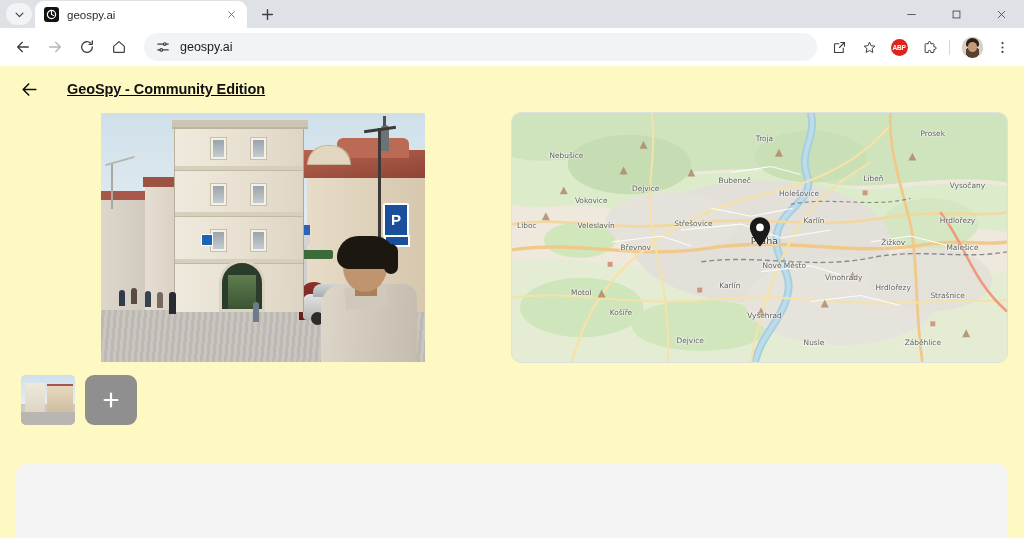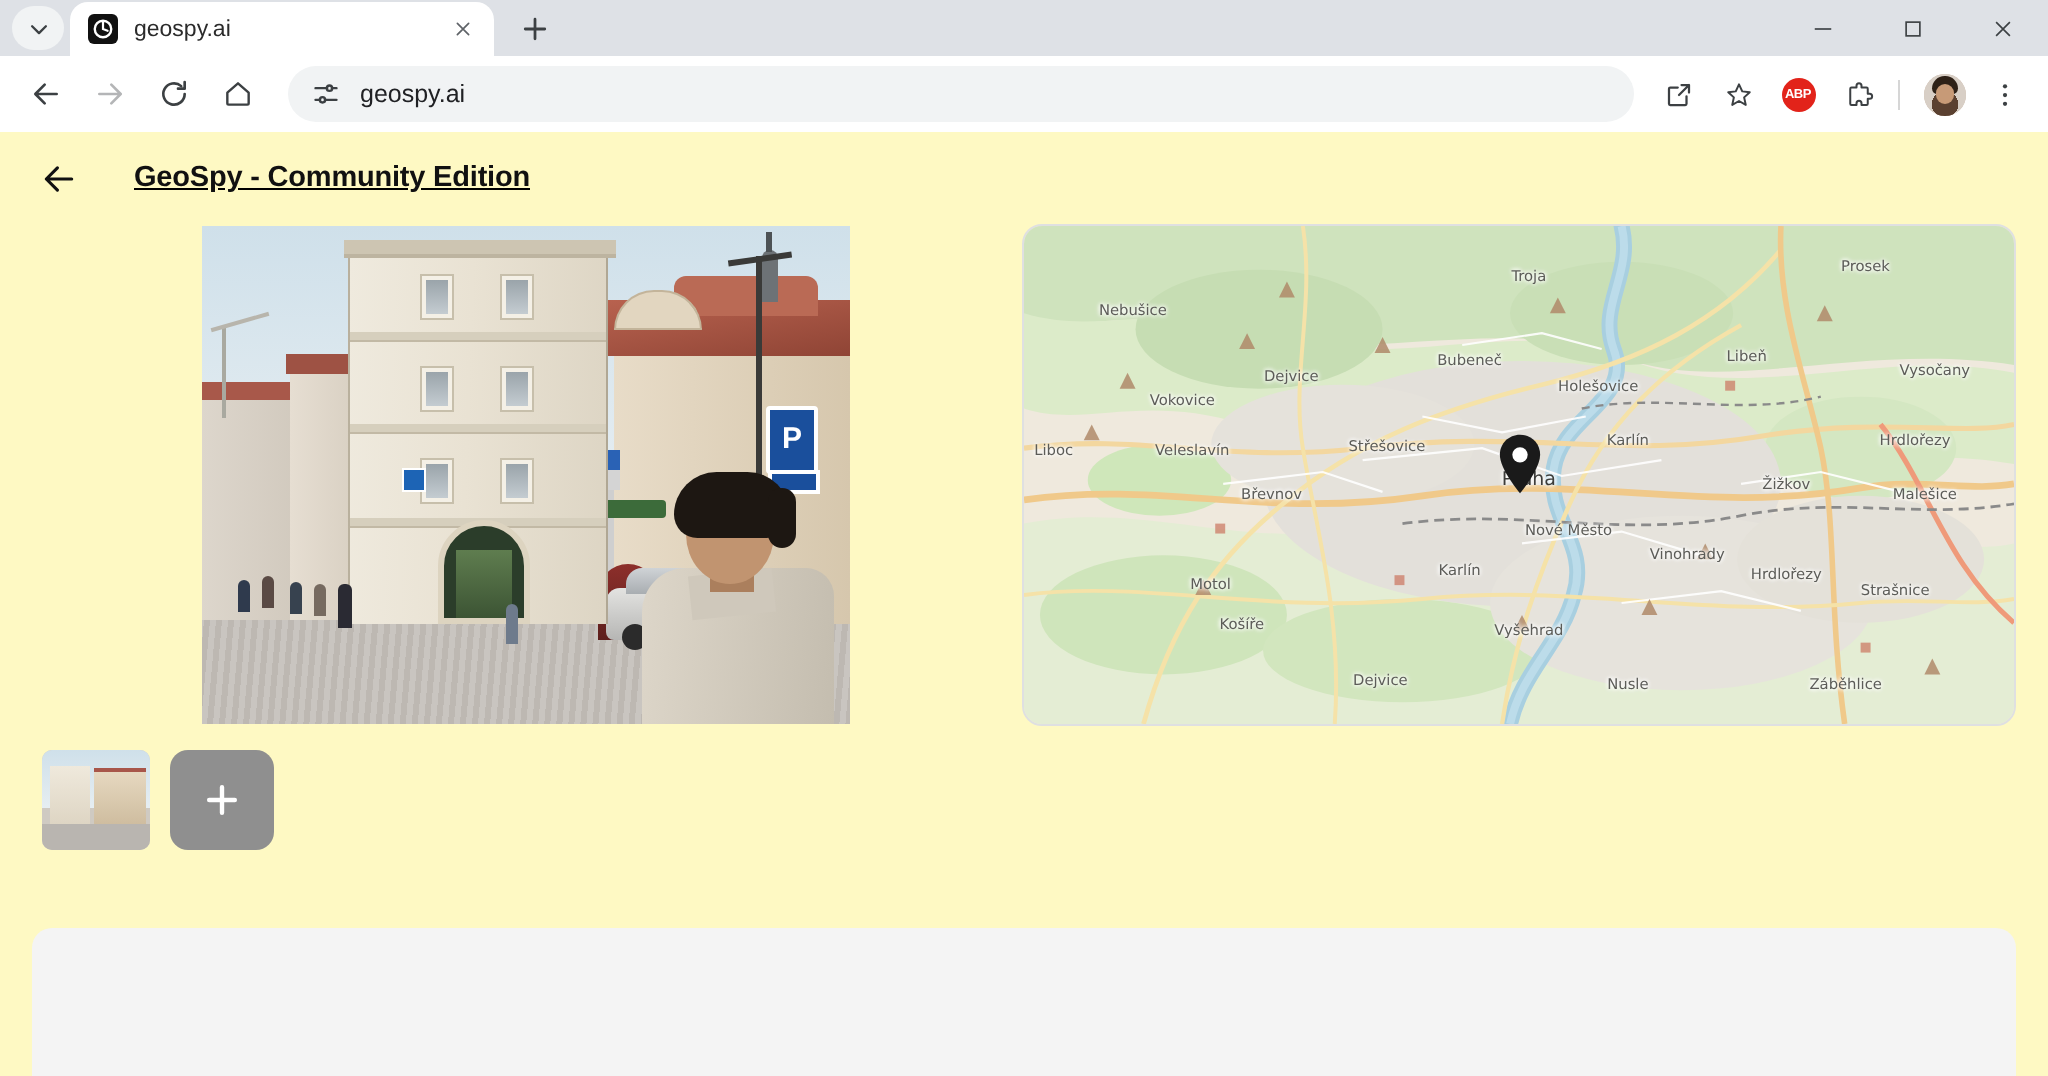--- a/index.html
+++ b/index.html
@@ -572,21 +572,21 @@
           <div class="maplabel" style="left:58%;  top:32%;">Holešovice</div>
           <div class="maplabel" style="left:73%;  top:26%;">Libeň</div>
           <div class="maplabel" style="left:85%;  top:8%;">Prosek</div>
           <div class="maplabel" style="left:92%;  top:29%;">Vysočany</div>
           <div class="maplabel" style="left:61%;  top:43%;">Karlín</div>
           <div class="maplabel" style="left:90%;  top:43%;">Hrdlořezy</div>
           <div class="maplabel" style="left:91%;  top:54%;">Malešice</div>
           <div class="maplabel" style="left:25%;  top:54%;">Břevnov</div>
           <div class="maplabel big" style="left:51%; top:51%;">Praha</div>
           <div class="maplabel" style="left:77%;  top:52%;">Žižkov</div>
-          <div class="maplabel" style="left:14%;  top:72%;margin-left:24px;">Motol</div>
+          <div class="maplabel" style="left:14%;  top:72%;">Motol</div>
           <div class="maplabel" style="left:22%;  top:80%;">Košíře</div>
           <div class="maplabel" style="left:44%;  top:69%;">Karlín</div>
           <div class="maplabel" style="left:55%;  top:61%;">Nové Město</div>
           <div class="maplabel" style="left:67%;  top:66%;">Vinohrady</div>
           <div class="maplabel" style="left:77%;  top:70%;">Hrdlořezy</div>
           <div class="maplabel" style="left:88%;  top:73%;">Strašnice</div>
           <div class="maplabel" style="left:36%;  top:91%;">Dejvice</div>
           <div class="maplabel" style="left:51%;  top:81%;text-align:center;">Vyšehrad</div>
           <div class="maplabel" style="left:61%;  top:92%;">Nusle</div>
           <div class="maplabel" style="left:83%;  top:92%;">Záběhlice</div>

